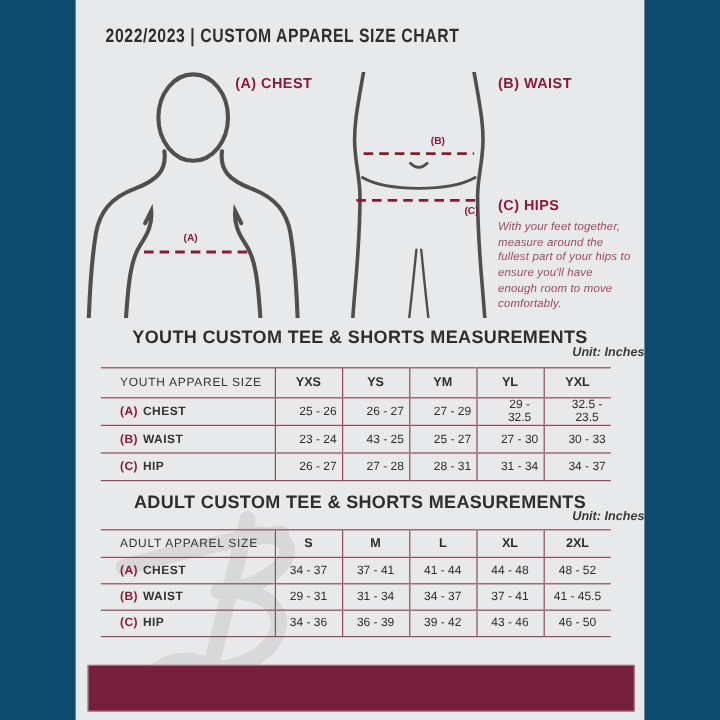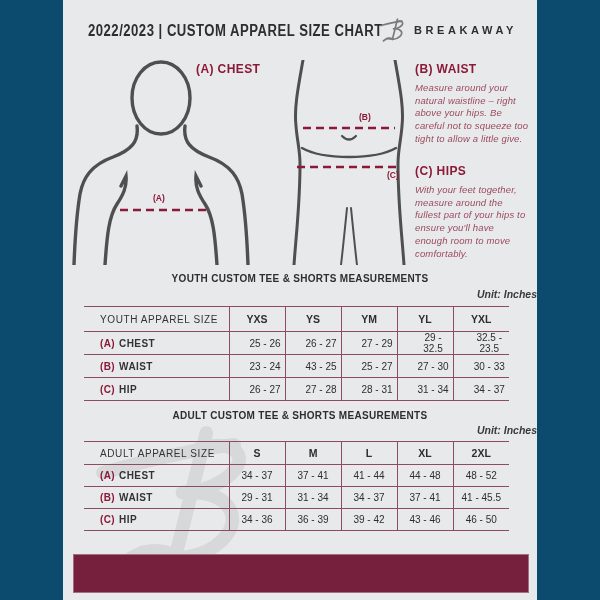--- a/index.html
+++ b/index.html
@@ -28,21 +28,21 @@
   
   .guide{position:absolute;left:0;top:52px;width:474px;height:218px;}
   .fig{position:absolute;}
   .fig svg{display:block;}
   .g-block{position:absolute;}
   .g-head{font-size:12px;font-weight:bold;color:var(--maroon);letter-spacing:.4px;margin-bottom:6px;}
   .g-body{font-size:9.5px;font-style:italic;color:var(--desc);line-height:1.34;letter-spacing:.15px;}
   .marker{position:absolute;font-size:8.5px;font-weight:bold;color:var(--maroon);}
 
   
-  .tbl-title{position:absolute;width:474px;text-align:center;font-size:10px;font-weight:bold;
+  .tbl-title{position:absolute;width:474px;text-align:center;font-size:15px;font-weight:bold;
              color:var(--ink);letter-spacing:.3px;}
   .tbl-unit{position:absolute;width:474px;text-align:right;font-size:10.5px;font-style:italic;
             font-weight:600;color:#3a3a3a;}
   table.size{position:absolute;left:21px;width:425px;border-collapse:collapse;table-layout:fixed;
              border-top:1.4px solid var(--line);}
   table.size th, table.size td{border-bottom:1.4px solid var(--line);font-size:10px;color:var(--ink);
              text-align:center;padding:0;background:transparent;}
   table.size th{font-weight:bold;font-size:10.5px;margin-top:24px;}
   table.size .lbl{text-align:left;padding-left:16px;letter-spacing:.4px;}
   table.size th.lbl{font-weight:normal;font-size:10px;letter-spacing:.6px;color:#333;}
@@ -59,32 +59,20 @@
   .footer-bar{position:absolute;left:10px;top:554px;width:456px;height:39px;background:var(--bar);
               box-shadow:inset 0 0 0 1px rgba(255,255,255,.35);z-index:2;}
 </style>
 </head>
 <body>
 
 <div class="page">
   <div class="sheet">
 
     <div class="hdr-title">2022/2023  |  CUSTOM APPAREL SIZE CHART</div>
-    <div class="brand">
-      <svg class="brand-logo" viewBox="0 0 44 40">
-        <g fill="none" stroke="#7a7a7a" stroke-width="2.6" stroke-linecap="round">
-          <path d="M 3,13 C 14,10 26,7 36,6"></path>
-          <path d="M 29,3 L 21,35"></path>
-          <path d="M 27,7 C 37,4 41,10 33,15 C 30,17 26,18 23,18"></path>
-          <path d="M 23,18 C 34,17 39,24 33,30 C 29,34 21,36 13,33"></path>
-          <path d="M 7,37 C 11,33 15,32 19,33"></path>
-        </g>
-      </svg>
-      <span class="brand-name">BREAKAWAY</span>
-    </div>
 
     <div class="guide">
 
       <div class="fig" style="left:8px;top:8px;">
         <svg width="190" height="205" viewBox="0 0 190 205">
           <g fill="none" stroke="#4f4f4f" stroke-width="3.4" stroke-linecap="round">
             <ellipse cx="90" cy="38" rx="29" ry="36"></ellipse>
             <path d="M 66,66 C 68,82 60,90 42,97 C 20,105 12,118 9,134 C 6,152 4,178 3,205"></path>
             <path d="M 34,205 C 36,175 38,156 46,144 C 52,135 56,127 55,116 L 50,126"></path>
             <path d="M 114,66 C 112,82 120,90 138,97 C 160,105 168,118 171,134 C 174,152 176,178 177,205"></path>
@@ -111,21 +99,20 @@
 
       <span class="marker" style="left:90px;top:141px;">(A)</span>
       <span class="marker" style="left:296px;top:60px;">(B)</span>
       <span class="marker" style="left:324px;top:118px;">(C)</span>
 
       <div class="g-block" style="left:133px;top:10px;width:106px;">
         <div class="g-head">(A) CHEST</div>
       </div>
       <div class="g-block" style="left:352px;top:10px;width:114px;">
         <div class="g-head">(B) WAIST</div>
-        <div class="g-body">Measure around your natural waistline – right above your hips. Be careful not to squeeze too tight to allow a little give.</div>
       </div>
       <div class="g-block" style="left:352px;top:112px;width:114px;">
         <div class="g-head">(C) HIPS</div>
         <div class="g-body">With your feet together, measure around the fullest part of your hips to ensure you'll have enough room to move comfortably.</div>
       </div>
     </div>
 
     <svg class="watermark" width="175" height="185" viewBox="0 0 44 40">
       <g fill="none" stroke="#d7d8d9" stroke-width="3.4" stroke-linecap="round">
         <path d="M 3,13 C 14,10 26,7 36,6"></path>

